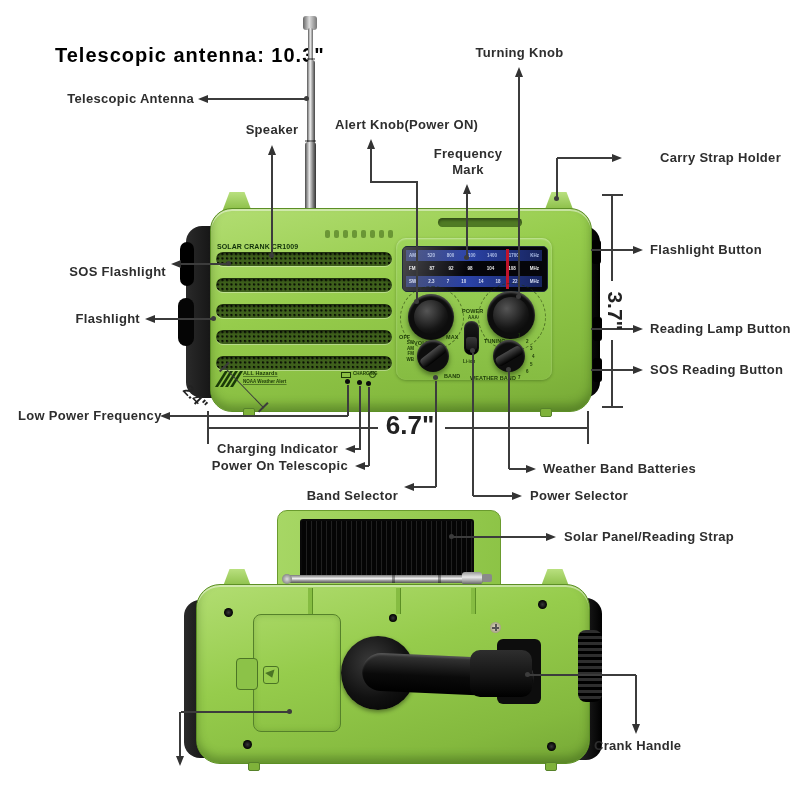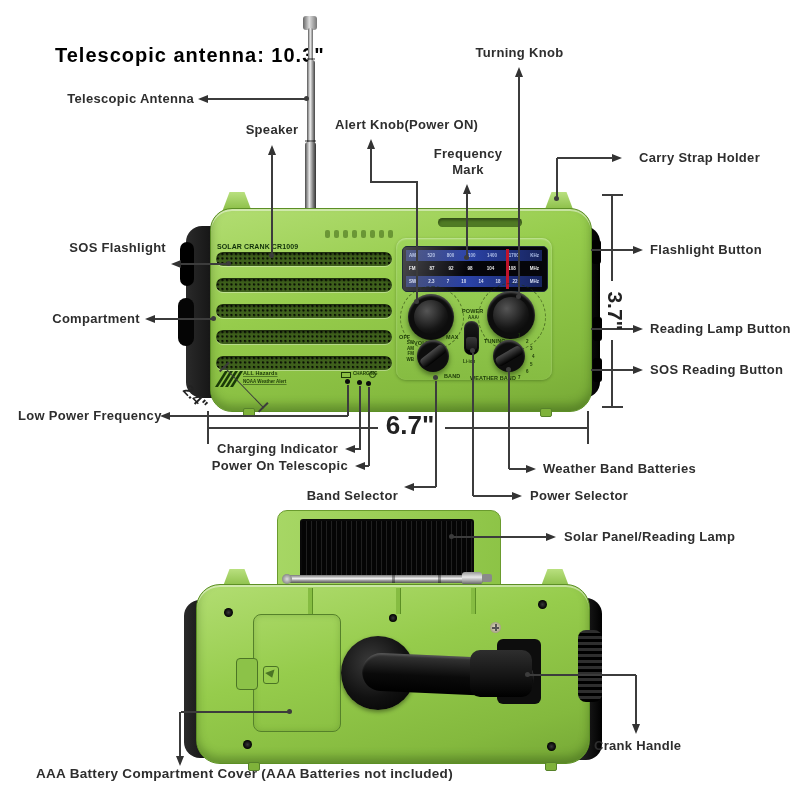--- a/index.html
+++ b/index.html
@@ -274,32 +274,32 @@
   <div class="ln" style="left:370px;top:181px;width:48px;height:1.6px"></div>
   <div class="ln" style="left:416px;top:181px;width:1.6px;height:121px"></div>
   <div class="dot" style="left:414px;top:299px"></div>
 
   <div class="lbl ctr" style="left:428px;top:146px;width:80px">Frequency</div>
   <div class="lbl ctr" style="left:428px;top:162px;width:80px">Mark</div>
   <div class="ah ah-u" style="left:463px;top:184px"></div>
   <div class="ln" style="left:466px;top:193px;width:1.6px;height:63px"></div>
   <div class="dot" style="left:464px;top:255px"></div>
 
-  <div class="lbl" style="left:639px;top:150px">Carry Strap Holder</div>
+  <div class="lbl" style="left:660px;top:150px">Carry Strap Holder</div>
   <div class="ah ah-r" style="left:612px;top:154px"></div>
   <div class="ln" style="left:557px;top:157px;width:56px;height:1.6px"></div>
   <div class="ln" style="left:556px;top:158px;width:1.6px;height:41px"></div>
   <div class="dot" style="left:554px;top:196px"></div>
 
-  <div class="lbl rt" style="left:48px;top:240px;width:118px">SOS Flashlight</div>
+  <div class="lbl rt" style="left:48px;top:264px;width:118px">SOS Flashlight</div>
   <div class="ah ah-l" style="left:171px;top:260px"></div>
   <div class="ln" style="left:181px;top:263px;width:47px;height:1.6px"></div>
   <div class="dot" style="left:226px;top:261px"></div>
 
-  <div class="lbl rt" style="left:48px;top:311px;width:92px">Compartment</div>
+  <div class="lbl rt" style="left:48px;top:311px;width:92px">Flashlight</div>
   <div class="ah ah-l" style="left:145px;top:315px"></div>
   <div class="ln" style="left:155px;top:318px;width:58px;height:1.6px"></div>
   <div class="dot" style="left:211px;top:316px"></div>
 
   <div class="lbl" style="left:650px;top:242px">Flashlight Button</div>
   <div class="ah ah-r" style="left:633px;top:246px"></div>
   <div class="ln" style="left:591px;top:249px;width:43px;height:1.6px"></div>
 
   <div class="lbl" style="left:650px;top:321px">Reading Lamp Button</div>
   <div class="ah ah-r" style="left:633px;top:325px"></div>
@@ -353,30 +353,29 @@
   <div class="ln" style="left:509px;top:468px;width:18px;height:1.6px"></div>
   <div class="ln" style="left:508px;top:372px;width:1.6px;height:97px"></div>
   <div class="dot" style="left:506px;top:367px"></div>
 
   <div class="lbl" style="left:530px;top:488px">Power Selector</div>
   <div class="ah ah-r" style="left:512px;top:492px"></div>
   <div class="ln" style="left:473px;top:495px;width:40px;height:1.6px"></div>
   <div class="ln" style="left:472px;top:353px;width:1.6px;height:143px"></div>
   <div class="dot" style="left:470px;top:348px"></div>
 
-  <div class="lbl" style="left:564px;top:529px">Solar Panel/Reading Lamp</div>
+  <div class="lbl" style="left:564px;top:529px">Solar Panel/Reading Strap</div>
   <div class="ah ah-r" style="left:546px;top:533px"></div>
   <div class="ln" style="left:452px;top:536px;width:95px;height:1.6px"></div>
   <div class="dot" style="left:449px;top:534px"></div>
 
   <div class="lbl" style="left:594px;top:738px">Crank Handle</div>
   <div class="dot" style="left:525px;top:672px"></div>
   <div class="ln" style="left:528px;top:674px;width:108px;height:1.6px"></div>
   <div class="ln" style="left:635px;top:675px;width:1.6px;height:50px"></div>
   <div class="ah ah-d" style="left:632px;top:724px"></div>
 
-  <div class="lbl" style="left:36px;top:766px;font-size:13.5px">AAA Battery Compartment Cover (AAA Batteries not included)</div>
   <div class="dot" style="left:287px;top:709px"></div>
   <div class="ln" style="left:181px;top:711px;width:108px;height:1.6px"></div>
   <div class="ln" style="left:179px;top:712px;width:1.6px;height:45px"></div>
   <div class="ah ah-d" style="left:176px;top:756px"></div>
 
 </div>
 
 </body></html>

